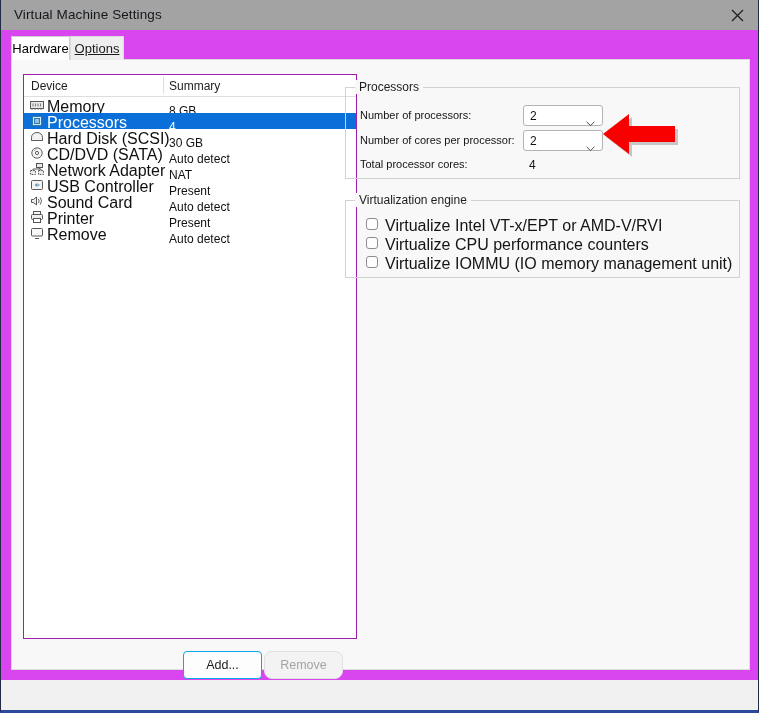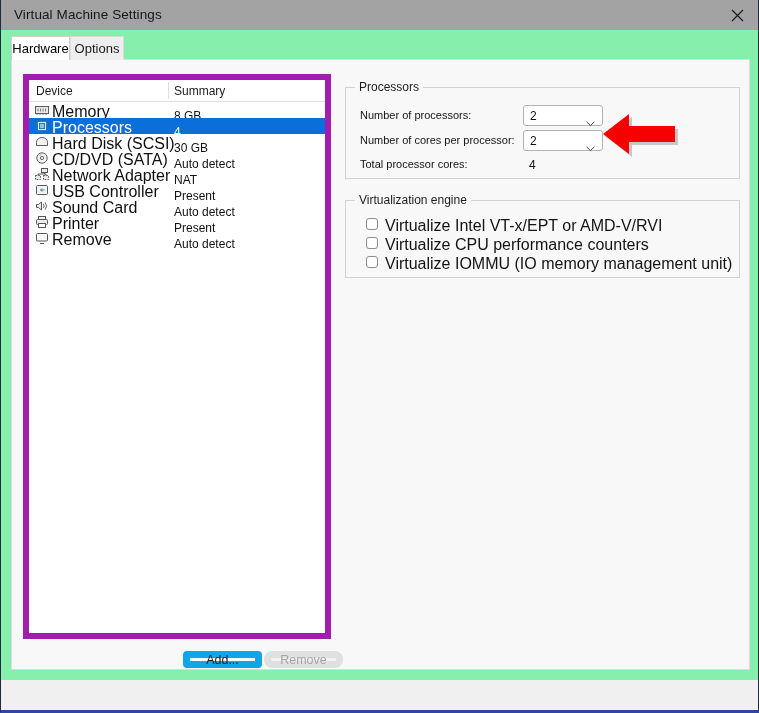--- a/index.html
+++ b/index.html
@@ -53,21 +53,21 @@
     cursor: pointer;
   }
   #close-btn svg { display:block; }
 
   
   #client {
     position: absolute;
     left: 0; top: 30px;
     width: 759px;
     height: 683px;
-    background: #86efac;
+    background: #d946ef;
   }
 
   
   #tabstrip {
     position: absolute;
     left: 10px;
     top: 6px;
     width: 739px;
     height: 24px;
   }
@@ -88,20 +88,21 @@
   .tab.active {
     background: #ffffff;
     border-color: #cfcfcf;
     z-index: 3;
     color: #000;
   }
   .tab.inactive {
     background: #eeeeee;
     border-color: #dcdcdc;
     z-index: 1;
+    text-decoration: underline;
   }
   #tab-hardware { left: 0px;  width: 59px; }
   #tab-options  { left: 59px; width: 54px; }
 
   
   #panel {
     position: absolute;
     left: 10px;
     top: 29px;
     width: 739px;
@@ -109,24 +110,24 @@
     background: #f8f8f8;
     border: 1px solid #dcdcdc;
     box-sizing: border-box;
   }
 
   
   #device-list {
     position: absolute;
     left: 11px;
     top: 14px;
-    width: 308px;
+    width: 334px;
     height: 565px;
     background: #ffffff;
-    border: 6px solid #a21caf;
+    border: 1px solid #a21caf;
     box-sizing: border-box;
     overflow: hidden;
   }
   #list-header {
     position: relative;
     height: 21px;
     border-bottom: 1px solid #dedede;
     background: #ffffff;
   }
   .hdr-label {
@@ -175,30 +176,30 @@
     font-size: 12px;
     color: #101010;
     white-space: nowrap;
   }
   .row.selected .row-name,
   .row.selected .row-summary { color: #ffffff; }
 
   
   .botbtn {
     position: absolute;
-    height: 17px;
+    height: 28px;
     width: 79px;
     border-radius: 4px;
     font-size: 12.5px;
     display: flex;
     align-items: center;
     justify-content: center;
     box-sizing: border-box;
     background: #fdfdfd;
-    border: 7px solid #0ea5e9;
+    border: 1px solid #0ea5e9;
     color: #1a1a1a;
     cursor: default;
   }
   #btn-add    { left: 171px; top: 591px; }
   #btn-remove { left: 252px; top: 591px; background:#f3f3f3; border-color:#e0e0e0; color:#a4a4a4;border-radius:8px; }
 
   
   .groupbox {
     position: absolute;
     border: 1px solid #d2d2d2;

